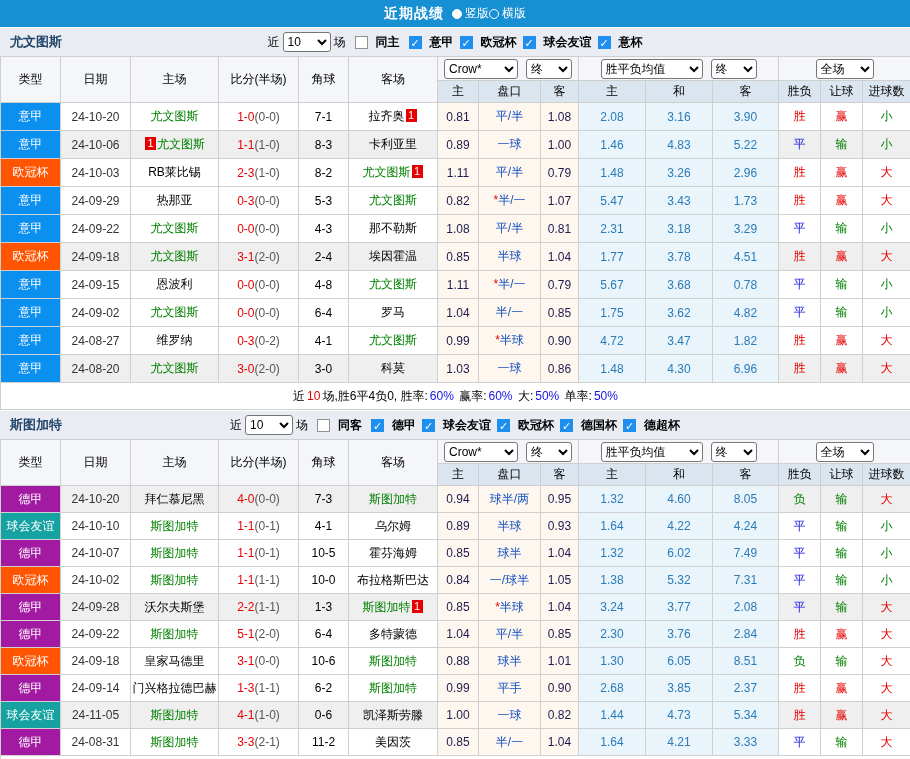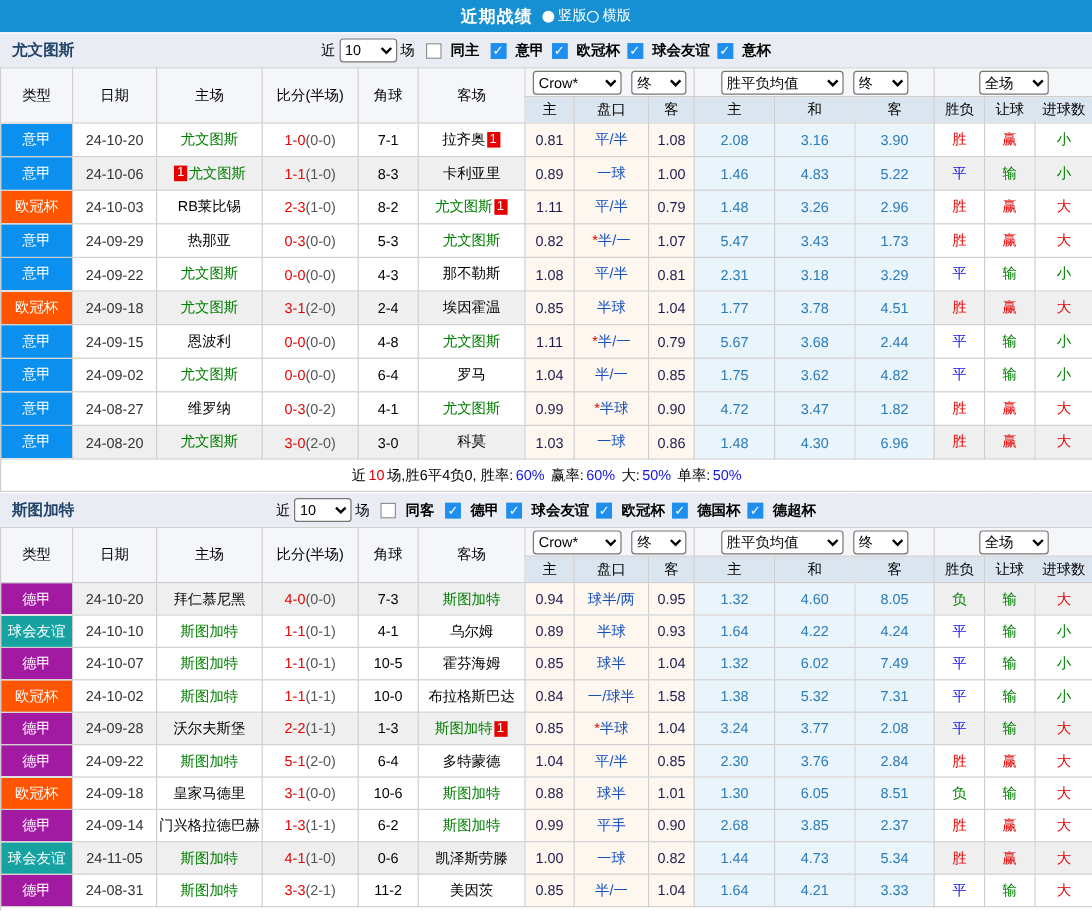--- a/index.html
+++ b/index.html
@@ -253,21 +253,21 @@
         <td class="plain date">24-09-15</td>
         <td class="plain"><span>恩波利</span></td>
         <td class="plain"><span class="s-main">0-0</span><span class="s-half">(0-0)</span></td>
         <td class="plain">4-8</td>
         <td class="plain"><span class="focus">尤文图斯</span></td>
         <td class="oh">1.11</td>
         <td class="hc"><span class="star">*</span>半/一</td>
         <td class="oh">0.79</td>
         <td class="avg">5.67</td>
         <td class="avg">3.68</td>
-        <td class="avg">2.44</td>
+        <td class="avg">0.78</td>
         <td class="plain" style="color: rgb(20, 20, 230);">平</td>
         <td class="plain" style="color: rgb(0, 128, 0);">输</td>
         <td class="plain" style="color: rgb(0, 128, 0);">小</td>
       </tr>
       <tr class="match">
         <td class="league" style="background: rgb(12, 144, 240);">意甲</td>
         <td class="plain date">24-09-02</td>
         <td class="plain"><span class="focus">尤文图斯</span></td>
         <td class="plain"><span class="s-main">0-0</span><span class="s-half">(0-0)</span></td>
         <td class="plain">6-4</td>
@@ -467,21 +467,21 @@
       </tr>
       <tr class="match">
         <td class="league" style="background: rgb(255, 85, 0);">欧冠杯</td>
         <td class="plain date">24-10-02</td>
         <td class="plain"><span class="focus">斯图加特</span></td>
         <td class="plain"><span class="s-main">1-1</span><span class="s-half">(1-1)</span></td>
         <td class="plain">10-0</td>
         <td class="plain"><span>布拉格斯巴达</span></td>
         <td class="oh">0.84</td>
         <td class="hc">一/球半</td>
-        <td class="oh">1.58</td>
+        <td class="oh">1.05</td>
         <td class="avg">1.38</td>
         <td class="avg">5.32</td>
         <td class="avg">7.31</td>
         <td class="plain" style="color: rgb(20, 20, 230);">平</td>
         <td class="plain" style="color: rgb(0, 128, 0);">输</td>
         <td class="plain" style="color: rgb(0, 128, 0);">小</td>
       </tr>
       <tr class="match shaded">
         <td class="league" style="background: rgb(162, 25, 162);">德甲</td>
         <td class="plain date">24-09-28</td>

